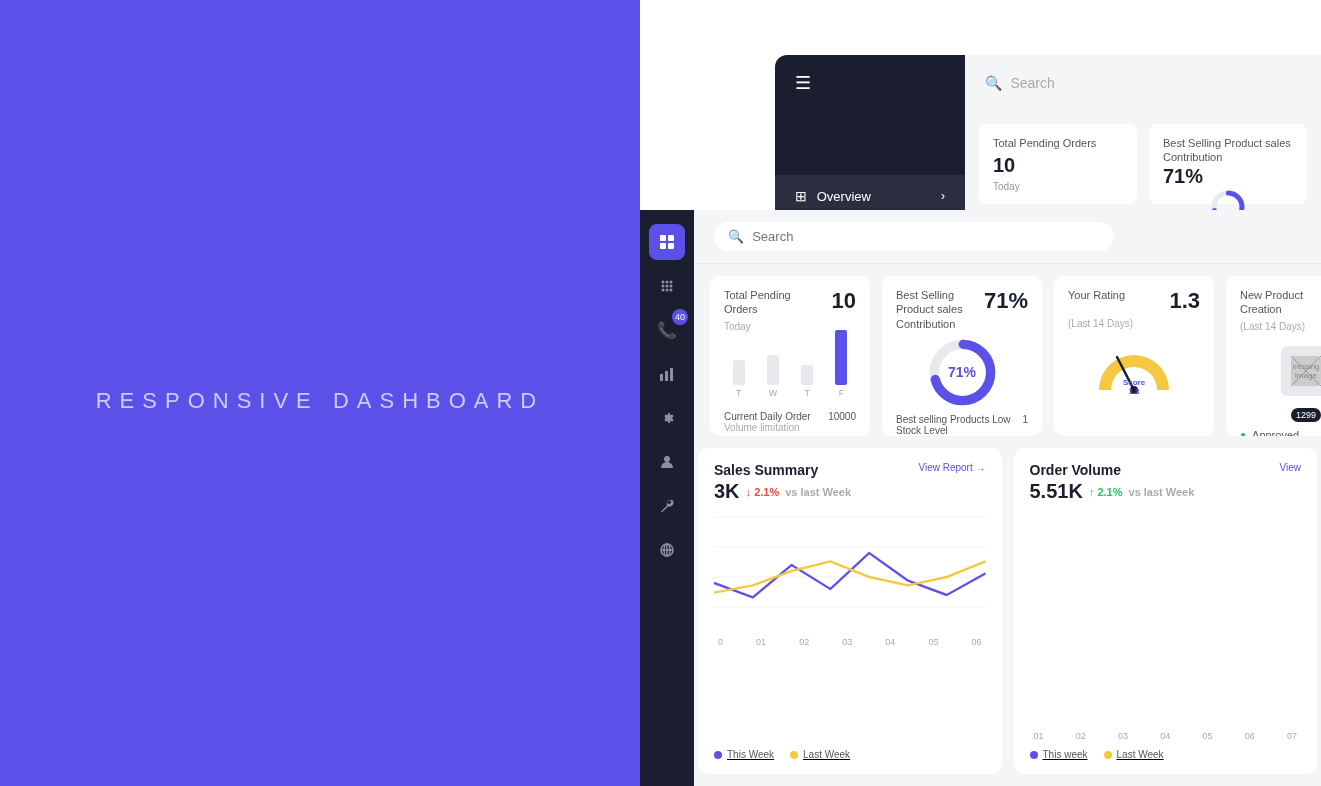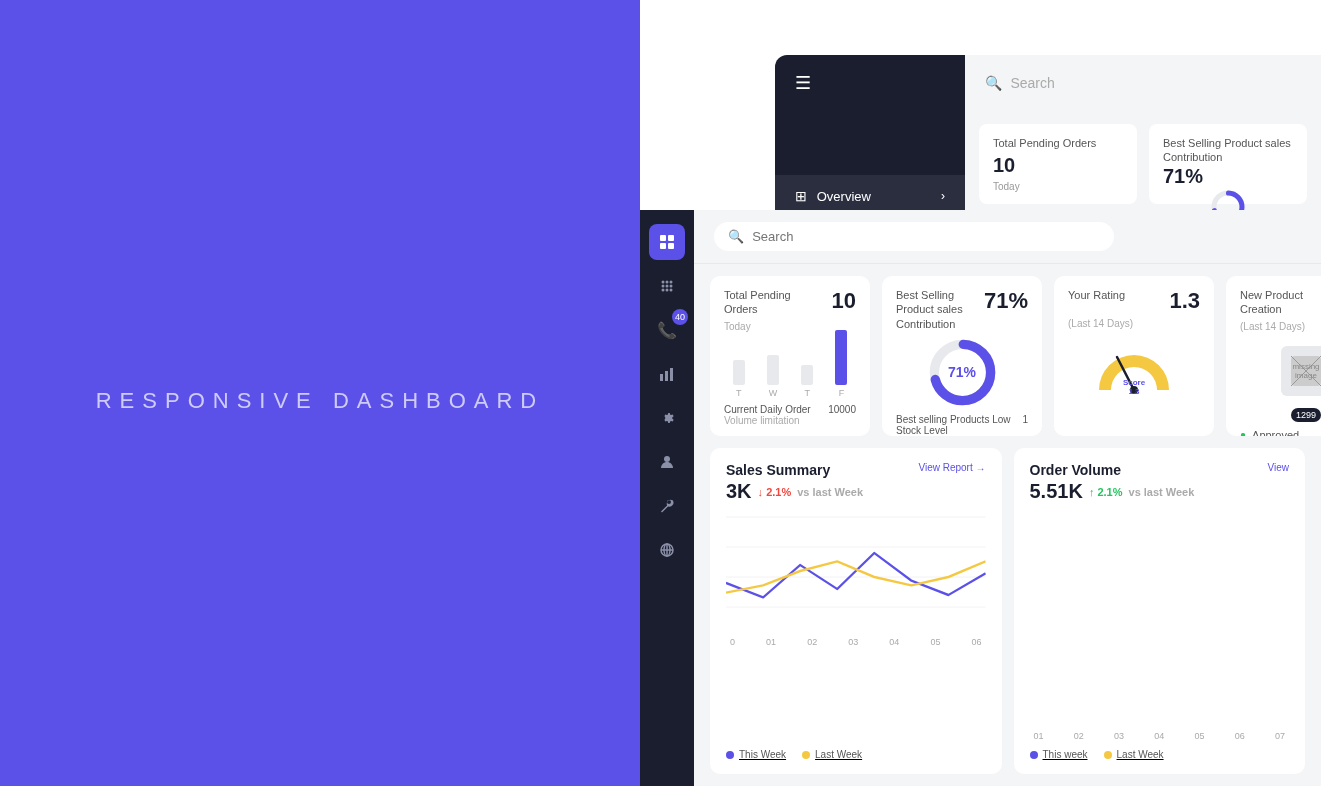--- a/index.html
+++ b/index.html
@@ -389,21 +389,21 @@
       padding: 2px 5px;
       border-radius: 10px;
       display: inline-block;
       margin-bottom: 3px;
     }
 
     
     .charts-row {
       display: flex;
       gap: 12px;
-      padding: 0 16px 12px;
+      padding: 0 4px 12px;
       flex: 1;
       overflow: hidden;
     }
     .chart-card {
       background: #fff;
       border-radius: 10px;
       padding: 14px 16px;
       flex: 1;
       overflow: hidden;
       display: flex;
@@ -642,21 +642,21 @@
               <div class="mini-bar-col">
                 <div class="mini-bar" style="height:20px;"></div>
                 <span class="mini-bar-label">T</span>
               </div>
               <div class="mini-bar-col">
                 <div class="mini-bar highlighted" style="height:55px;"></div>
                 <span class="mini-bar-label">F</span>
               </div>
             </div>
           </div>
-          <div style="margin-top:6px;">
+          <div style="margin-top:13px;">
             <div style="display:flex;justify-content:space-between;font-size:10px;color:#555;">
               <span>Current Daily Order</span>
               <span>10000</span>
             </div>
             <div style="font-size:10px;color:#aaa;">Volume limitation</div>
           </div>
         </div>
 
         <div class="stat-card">
           <div class="stat-card-header">

